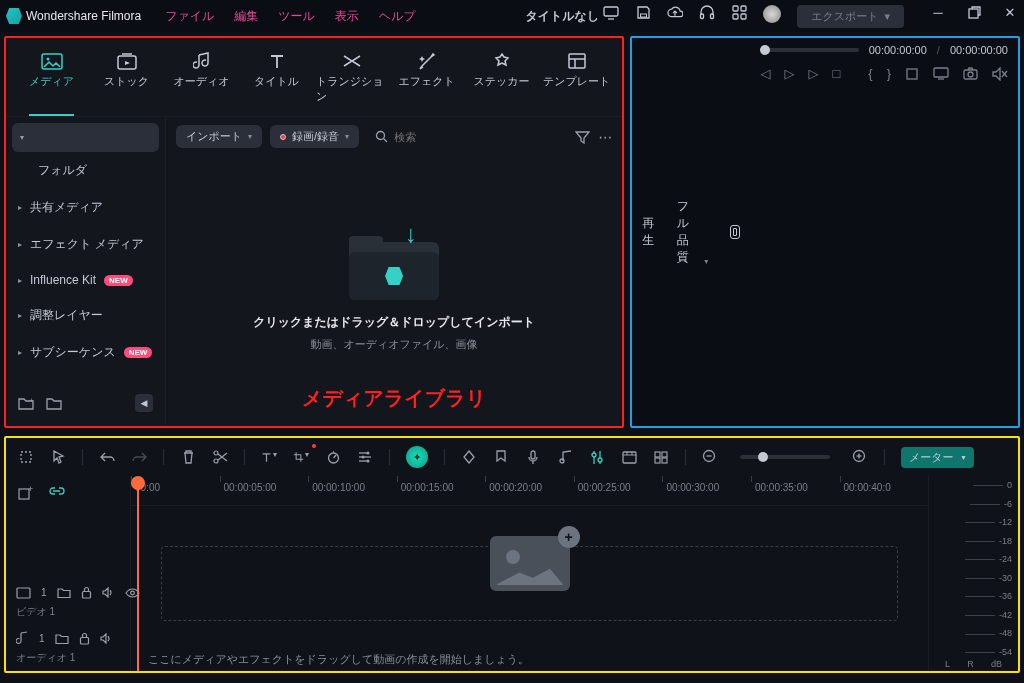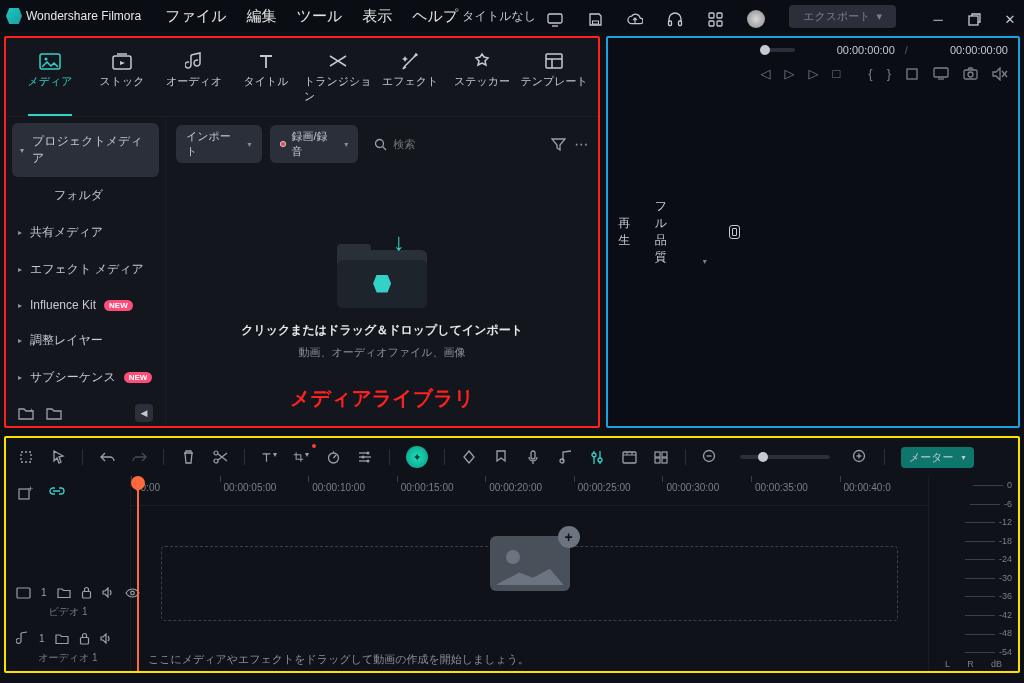--- a/index.html
+++ b/index.html
@@ -1,23 +1,23 @@
 <!DOCTYPE html>
 <html><head>
 <meta charset="utf-8">
 <style>
 * { margin:0; padding:0; box-sizing:border-box; font-family:"Segoe UI","Yu Gothic",sans-serif; }
 body { background:#0d1117; color:#c4c9d4; font-size:12px; width:1024px; height:683px; overflow:hidden; }
 .titlebar { height:32px; background:#0a0e14; display:flex; align-items:center; padding:0 6px; gap:4px; }
 .logo-ic { width:16px; height:16px; background:linear-gradient(135deg,#1fc6c6,#1a9e9e); clip-path:polygon(20% 0,80% 0,100% 50%,80% 100%,20% 100%,0 50%); }
 .app-title { font-size:12px; color:#e6e8ec; margin-right:20px; }
 .menu-bar { display:flex; gap:20px; }
-.menu-bar span { color:#e5e5e5; font-size:15px; cursor:pointer;font-family:Liberation Serif, serif; }
-.doc-title { flex:1; text-align:left; color:#c4c9d4; font-size:12px; }
-.title-right { display:flex; align-items:flex-end; gap:24px; }
+.menu-bar span { color:#ec4899; font-size:12px; cursor:pointer;font-family:Liberation Serif, serif; }
+.doc-title { flex:1; text-align:right; color:#c4c9d4; font-size:12px;font-weight:bold; }
+.title-right { display:flex; align-items:flex-start; gap:16px; }
 .title-ic { width:16px; height:16px; display:flex; align-items:center; justify-content:center; color:#c4c9d4; font-size:13px; }
 .export-btn { background:#2a2f3a; padding:4px 14px; border-radius:4px; color:#7a7f8a; font-size:11px; display:flex; align-items:center; gap:6px; }
 .avatar { width:18px; height:18px; border-radius:50%; background:radial-gradient(#d8d8d8,#888); }
 .window-ctrl { display:flex; gap:20px; margin-left:10px; }
 .workspace { display:flex; gap:6px; padding:4px; height:400px; }
 .panel { border-radius:2px; position:relative; }
 .media-panel { border:2px solid #ff2020; width:672px; background:#13161d; display:flex; flex-direction:column; }
 .preview-panel { border:2px solid #1fa0e0; flex:1; background:#0a0e14; display:flex; flex-direction:row; position:relative; }
 .tab-strip { display:flex; padding:10px 8px 4px; gap:0; border-bottom:1px solid #1a1d24; }
 .tab-item { flex:1; display:flex; flex-direction:column; align-items:center; gap:4px; padding:4px 2px 8px; cursor:pointer; font-size:11px; color:#c4c9d4; position:relative; }
@@ -47,47 +47,47 @@
 .folder-front { position:absolute; bottom:0; width:90px; height:48px; background:#1e242c; border-radius:6px; display:flex; align-items:center; justify-content:center; }
 .folder-logo { width:18px; height:18px; background:#34d1c7; clip-path:polygon(20% 0,80% 0,100% 50%,80% 100%,20% 100%,0 50%); }
 .dl-arrow { position:absolute; top:-10px; right:22px; font-size:24px; color:#34d1c7; font-weight:900; }
 .drop-h { font-size:12px; font-weight:700; color:#e6e8ec; }
 .drop-sub { font-size:11px; color:#8a8f9a;text-align:center; }
 .overlay-label { position:absolute; font-size:20px; font-weight:700; pointer-events:none; }
 .lab-red { color:#ff2020; bottom:14px; left:50%; transform:translateX(-50%); }
 .lab-blue { color:#1fa0e0; }
 .lab-yellow { color:#ffe100; }
 .preview-top { display:flex; align-items:center; gap:12px; padding:8px 10px; font-size:12px; }
-.preview-top .sel { display:flex; align-items:flex-end; gap:32px; padding:3px 10px; border-radius:4px; }
+.preview-top .sel { display:flex; align-items:flex-end; gap:8px; padding:3px 10px; border-radius:4px; }
 .preview-top .chev { font-size:8px; opacity:.6; }
 .snap-ic { margin-left:auto; width:18px; height:14px; border:1.5px solid #c4c9d4; border-radius:3px; position:relative; }
 .snap-ic::after{content:"";position:absolute;inset:2px;border:1px solid #c4c9d4;border-radius:1px;}
 .preview-canvas { flex:1; background:#000; display:flex; align-items:center; justify-content:center; position:relative; }
 .preview-ctrl { padding:6px 10px 10px; display:flex; flex-direction:column; gap:10px; font-size:11px; }
 .scrub-row { display:flex; align-items:center; gap:10px; }
 .scrub { flex:1; height:4px; background:#2a2f3a; border-radius:2px; position:relative; }
 .scrub::before{content:"";position:absolute;left:0;top:-3px;width:10px;height:10px;background:#c4c9d4;border-radius:50%;}
-.tc { font-variant-numeric:tabular-nums; color:#c4c9d4;margin-left:32px; }
+.tc { font-variant-numeric:tabular-nums; color:#c4c9d4; }
 .sep { color:#55595f; }
 .pc-row { display:flex; align-items:center; gap:14px; color:#7a7f8a; font-size:13px; }
 .pc-row .spacer { flex:1; }
 .timeline-wrap { border:2px solid #ffe100; margin:4px; height:237px; background:#0f1218; position:relative; border-radius:2px; display:flex; flex-direction:column; }
 .tl-toolbar { display:flex; align-items:center; gap:16px; padding:8px 12px; position:relative; }
 .tl-ic { color:#9aa0aa; font-size:14px; cursor:pointer; width:16px; display:flex; justify-content:center; }
 .tl-sep { width:1px; height:16px; background:#2a2f3a; }
 .tl-toolbar .dot-ind{position:absolute;width:4px;height:4px;background:#ff3b3b;border-radius:50%;top:6px;left:306px;}
 .ai-chip { width:22px; height:22px; background:radial-gradient(#1de0c0,#0a9880); border-radius:50%; display:flex; align-items:center; justify-content:center; font-size:11px; color:#042; }
 .zoom-slider { width:90px; height:4px; background:#2a2f3a; border-radius:2px; margin:0 6px; position:relative; }
 .zoom-slider::before{content:"";position:absolute;left:20%;top:-3px;width:10px;height:10px;background:#c4c9d4;border-radius:50%;}
 .meter-sel { background:#0f766e; padding:3px 8px; border-radius:4px; display:flex; align-items:center; gap:8px; font-size:11px; }
 .tl-body { flex:1; display:flex; min-height:0; }
 .tl-left { width:125px; display:flex; flex-direction:column; border-right:1px solid #1a1d24; }
 .left-top-icons { display:flex; gap:16px; padding:10px 12px 6px; color:#9aa0aa; }
 .track-head { padding:6px 10px; display:flex; align-items:center; gap:10px; color:#9aa0aa; font-size:12px; }
-.track-label { font-size:10px; color:#7a7f8a; padding:0 10px 6px;text-align:center; }
+.track-label { font-size:10px; color:#7a7f8a; padding:0 10px 6px; }
 .tl-canvas { flex:1; position:relative; }
 .ruler { height:30px; display:flex; border-bottom:1px solid #1a1d24; font-size:10px; color:#7a7f8a; }
 .ruler-tick { flex:1; padding:6px 0 0 4px; position:relative; }
 .ruler-tick::after{content:"";position:absolute;left:0;top:0;width:1px;height:6px;background:#3a3f48;}
 .playhead { position:absolute; left:6px; top:0; bottom:0; width:2px; z-index:5; }
 .playhead::before{content:"";position:absolute;top:0;left:-6px;width:14px;height:14px;background:#ff6a3c;border-radius:50%;}
 .playhead::after{content:"";position:absolute;top:12px;bottom:0;left:0;width:2px;background:#ff6a3c;}
 .tracks-area { position:absolute; inset:30px 0 0 0; }
 .drop-hint-track { position:absolute; top:40px; left:30px; right:30px; height:75px; border:1.5px dashed #3a3f48; border-radius:4px; display:flex; align-items:center; justify-content:center; }
 .placeholder-thumb { width:80px; height:55px; background:#49505a; border-radius:6px; position:relative; top:-20px; }
@@ -241,23 +241,22 @@
               <line x1="7" y1="6" x2="7" y2="15" stroke="#c4c9d4" stroke-width="1.5"></line>
             </svg>
           </div>
         <span>テンプレート</span>
       </div>
     </div>
     <div class="media-body">
       <div class="side-tree">
         <div class="tree-item active">
             <span class="arr">▾</span>
-            <span>プロジェクトメディア</span>
-          </div>
-        <div class="tree-item" style="padding-left:48px">
+          </div>
+        <div class="tree-item" style="padding-left:32px">
             <span>フォルダ</span>
           </div>
         <div class="tree-item">
             <span class="arr">▸</span>
             <span>共有メディア</span>
           </div>
         <div class="tree-item">
             <span class="arr">▸</span>
             <span>エフェクト メディア</span>
           </div>

